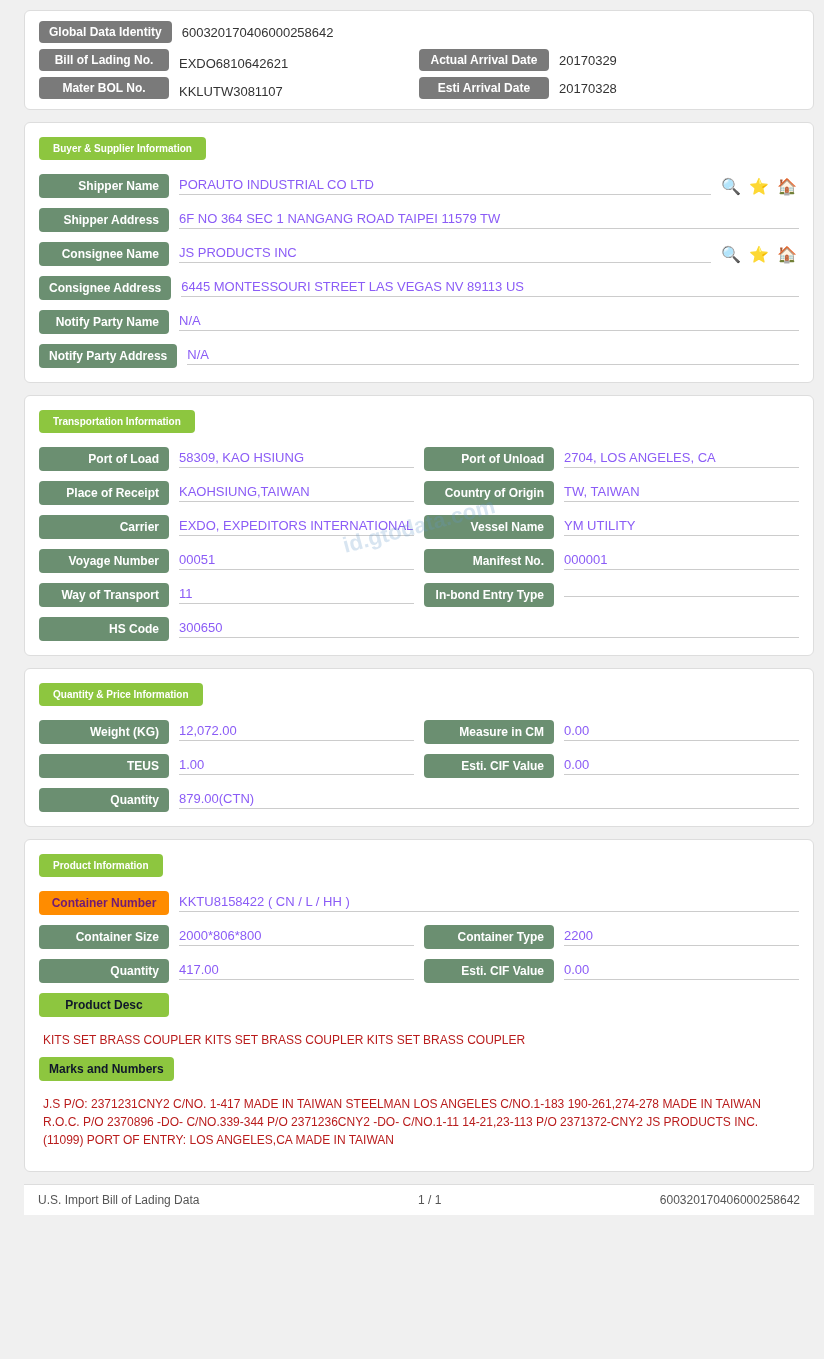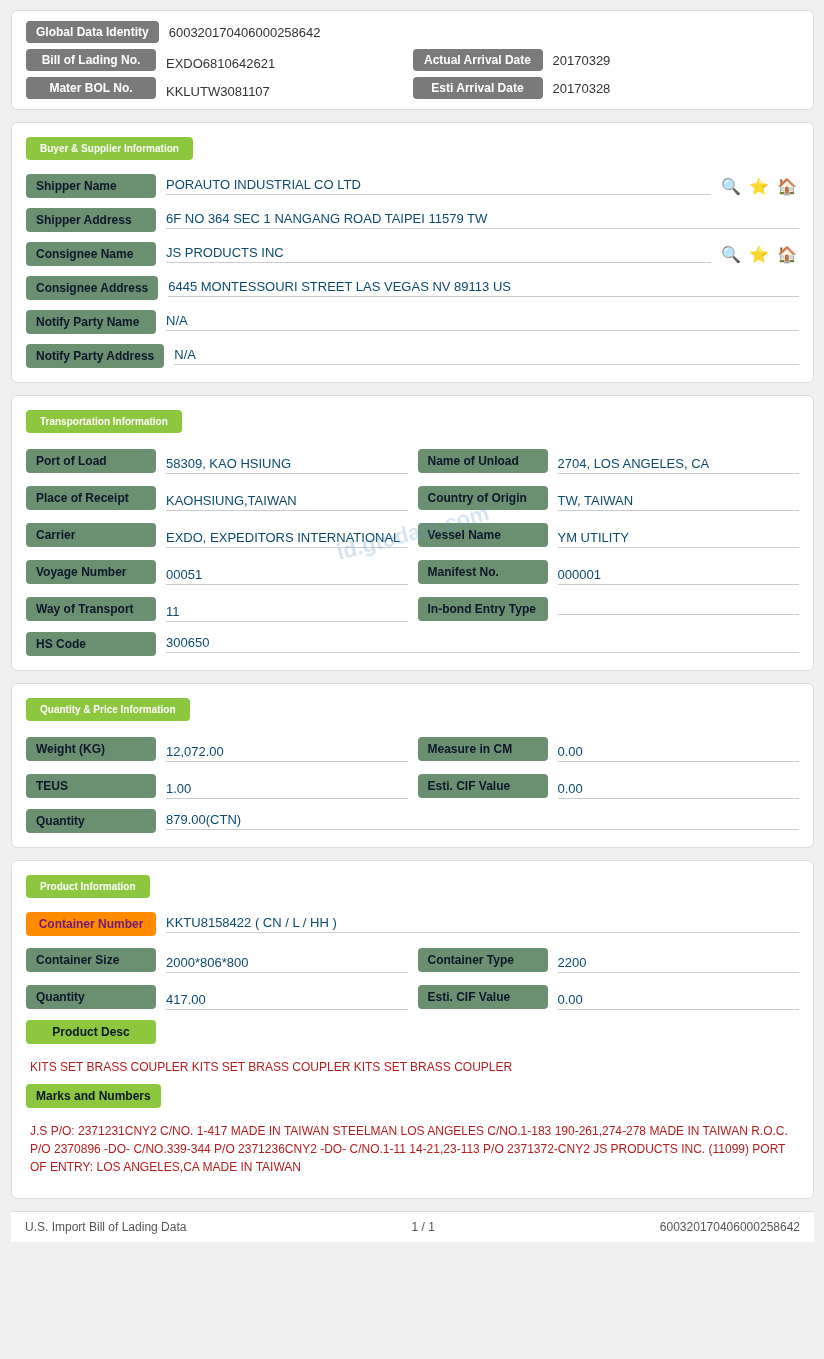--- a/index.html
+++ b/index.html
@@ -7,21 +7,21 @@
       font-family: Arial, sans-serif;
       font-size: 13px;
       background: #f0f0f0;
       color: #333;
       width: 824px;
       min-height: 1359px;
     }
     .page-wrapper {
       width: 824px;
       background: #f0f0f0;
-      padding: 10px 10px 0 11px;
+      padding: 10px 10px 0 24px;
     }
 
     
     .identity-box {
       background: white;
       border: 1px solid #ddd;
       border-radius: 6px;
       padding: 10px 14px;
       margin-bottom: 12px;
     }
@@ -88,33 +88,33 @@
 
     
     .field-row {
       display: flex;
       align-items: center;
       margin-bottom: 10px;
     }
     .field-row:last-child { margin-bottom: 0; }
     .field-label {
       background: #6b8f71;
-      color: #0f172a;
+      color: #ffffff;
       border-radius: 4px;
       padding: 5px 10px;
       font-size: 12px;
       font-weight: bold;
       min-width: 130px;
-      text-align: left;
+      text-align: right;
       white-space: nowrap;
     }
     .field-value {
       margin-left: 10px;
       font-size: 13px;
-      color: #0c4a6e;
+      color: #8b5cf6;
       border-bottom: 1px solid #ccc;
       flex: 1;
       padding-bottom: 2px;
     }
     .field-icons {
       display: flex;
       align-items: center;
       margin-left: 8px;
       gap: 4px;
     }
@@ -136,21 +136,20 @@
       gap: 10px;
     }
     .field-row-two:last-child { margin-bottom: 0; }
     .field-col {
       display: flex;
       align-items: center;
       flex: 1;
     }
     .field-col .field-value {
       flex: 1;
-      margin-top: 9px;
     }
 
     
     .container-label {
       background: #ff8c00;
       color: #701a75;
       border-radius: 4px;
       padding: 5px 10px;
       font-size: 12px;
       font-weight: bold;
@@ -303,21 +302,21 @@
     <div class="section-header">Transportation Information</div>
     <div class="watermark">id.gtodata.com</div>
 
     
     <div class="field-row-two">
       <div class="field-col">
         <span class="field-label">Port of Load</span>
         <span class="field-value">58309, KAO HSIUNG</span>
       </div>
       <div class="field-col">
-        <span class="field-label">Name of Unload</span>
+        <span class="field-label">Port of Unload</span>
         <span class="field-value">2704, LOS ANGELES, CA</span>
       </div>
     </div>
 
     
     <div class="field-row-two">
       <div class="field-col">
         <span class="field-label">Place of Receipt</span>
         <span class="field-value">KAOHSIUNG,TAIWAN</span>
       </div>

